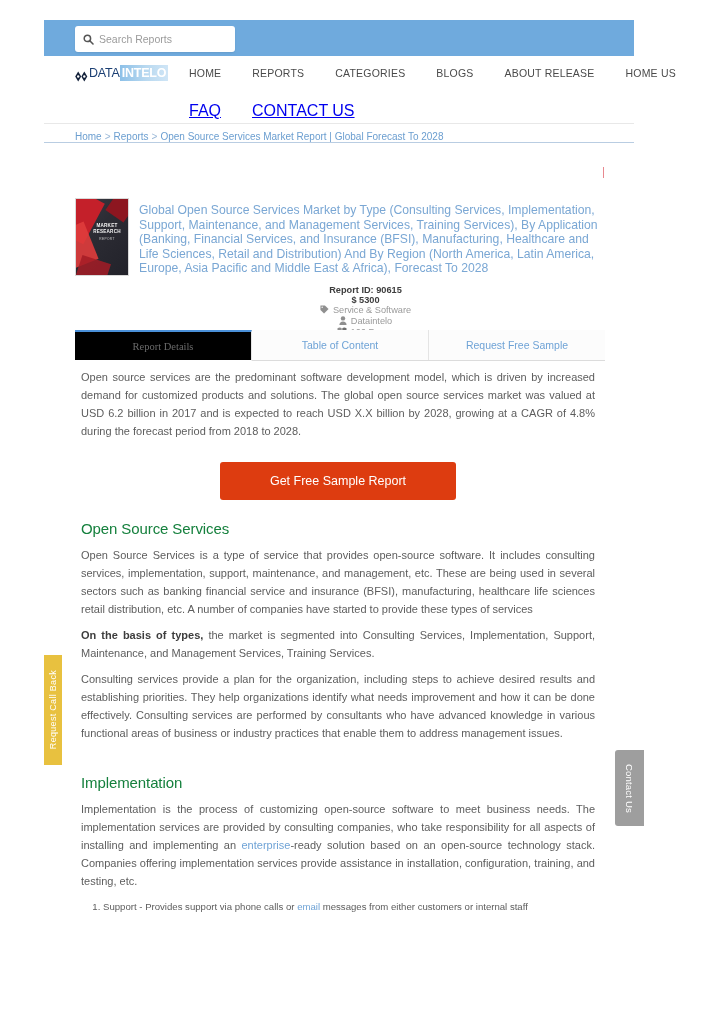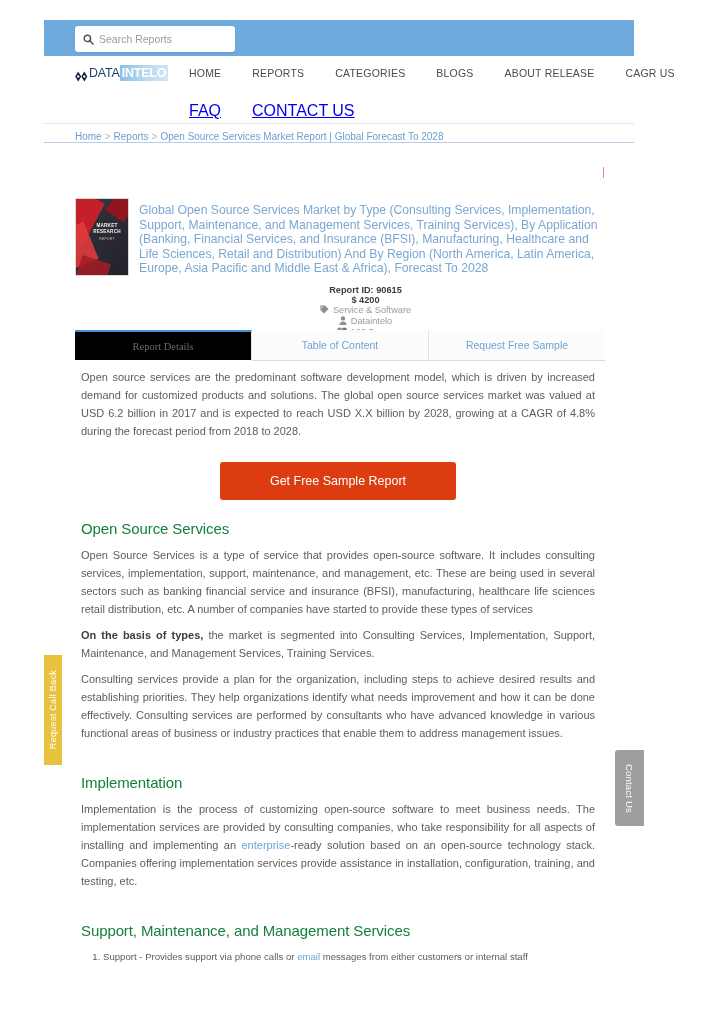--- a/index.html
+++ b/index.html
@@ -369,21 +369,21 @@
           </span>
           <span class="logo-data">DATA</span>
             <span class="logo-intelo">INTELO</span>
         </div>
         <div class="nav-links">
           <a href="#">HOME</a>
           <a href="#">REPORTS</a>
           <a href="#">CATEGORIES</a>
           <a href="#">BLOGS</a>
           <a href="#">ABOUT RELEASE</a>
-          <a href="#">CAGR US</a>
+          <a href="#">HOME US</a>
         </div>
       </div>
       <div class="nav-row nav-row-2">
         <a href="#">FAQ</a>
         <a href="#">CONTACT US</a>
       </div>
     </div>
   </div>
 
   <div class="caret-artifact"></div>
@@ -397,21 +397,21 @@
       <div class="tlabel">
         <span>MARKET</span><br>
         <span>RESEARCH</span>
         <span class="sub">REPORT</span>
       </div>
     </div>
     <div style="flex:1 1 auto;">
       <div class="report-title">Global Open Source Services Market by Type (Consulting Services, Implementation, Support, Maintenance, and Management Services, Training Services), By Application (Banking, Financial Services, and Insurance (BFSI), Manufacturing, Healthcare and Life Sciences, Retail and Distribution) And By Region (North America, Latin America, Europe, Asia Pacific and Middle East &amp; Africa), Forecast To 2028</div>
       <div class="report-meta">
         <span class="strong">Report ID: 90615</span>
-        <span class="price">$  4200</span>
+        <span class="price">$  5300</span>
         <span class="mi">
           <span>
             <svg width="9" height="9" viewBox="0 0 10 10">
                 <path d="M0.5 0.5h5l4 4-5 5-4-4z" fill="#8f8f8f"></path>
                 <circle cx="2.4" cy="2.4" r=".8" fill="#fff"></circle>
               </svg>
           </span>
           <span>Service &amp; Software</span>
         </span>
         <span class="mi">
@@ -462,21 +462,20 @@
     <h2 class="sec">Open Source Services</h2>
     <p class="para">Open Source Services is a type of service that provides open-source software. It includes consulting services, implementation, support, maintenance, and management, etc. These are being used in several sectors such as banking financial service and insurance (BFSI), manufacturing, healthcare life sciences retail distribution, etc. A number of companies have started to provide these types of services</p>
 
     <p class="para"><b>On the basis of types,</b><span> the market is segmented into Consulting Services, Implementation, Support, Maintenance, and Management Services, Training Services.</span></p>
 
     <p class="para">Consulting services provide a plan for the organization, including steps to achieve desired results and establishing priorities. They help organizations identify what needs improvement and how it can be done effectively. Consulting services are performed by consultants who have advanced knowledge in various functional areas of business or industry practices that enable them to address management issues.</p>
 
     <h2 class="sec spaced">Implementation</h2>
     <p class="para"><span>Implementation is the process of customizing open-source software to meet business needs. The implementation services are provided by consulting companies, who take responsibility for all aspects of installing and implementing an </span><a class="link-inline" href="#">enterprise</a><span>-ready solution based on an open-source technology stack. Companies offering implementation services provide assistance in installation, configuration, training, and testing, etc.</span></p>
 
-    <h2 class="sec spaced">Support, Maintenance, and Management Services</h2>
     <ol class="olist">
       <li><span>Support - Provides support via phone calls or </span><a class="link-inline" href="#">email</a><span> messages from either customers or internal staff</span></li>
     </ol>
   </div>
 
   <div class="side-left">
     <span>Request Call Back</span>
   </div>
   <div class="side-right">
     <span>Contact Us</span>

